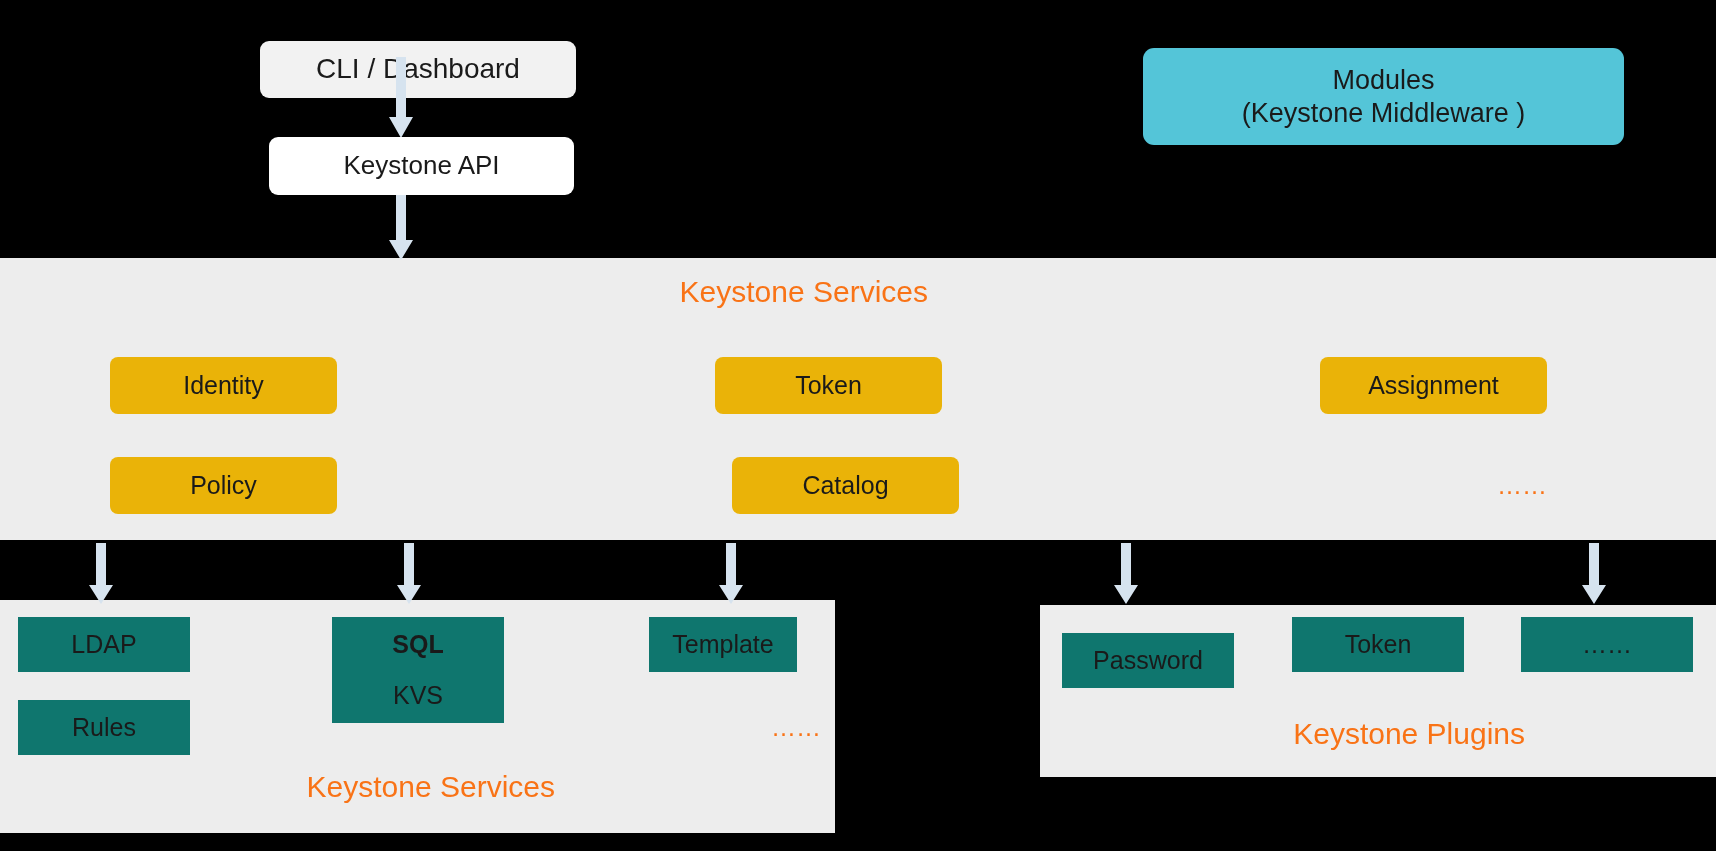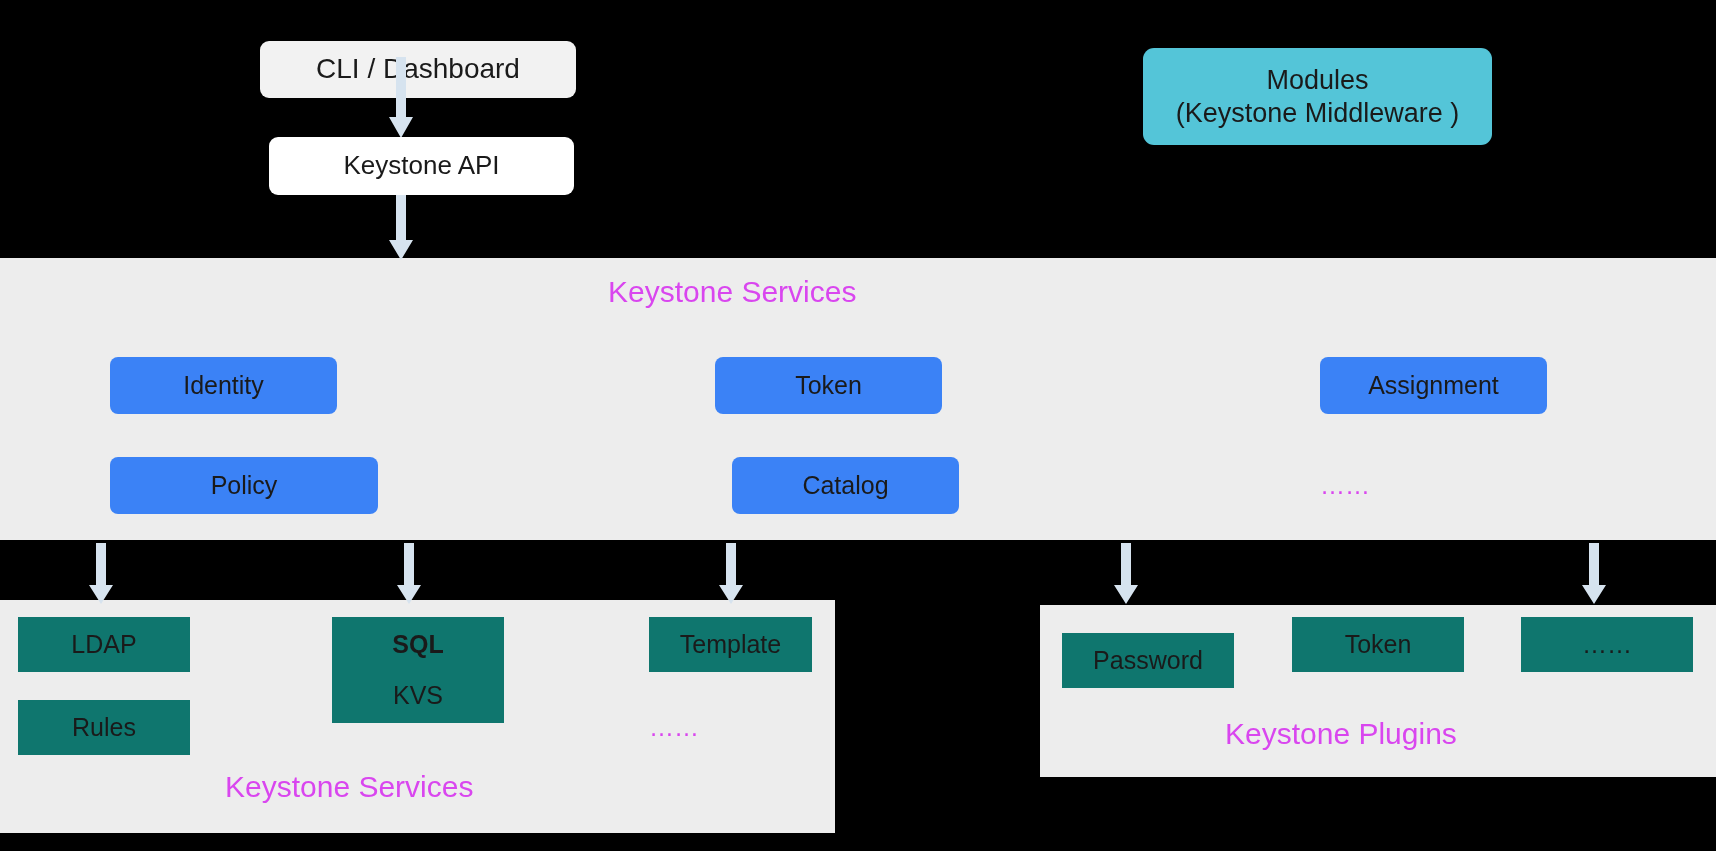--- a/index.html
+++ b/index.html
@@ -45,38 +45,38 @@
     background: #ffffff;
     border-radius: 9px;
     font-size: 26px;
   }
   .node-teal-big {
     background: #54C5D8;
     border-radius: 11px;
     font-size: 27px;
   }
   .node-service {
-    background: #3b82f6;
+    background: #eab308;
     border-radius: 8px;
     font-size: 25px;
   }
   .node-flat {
     background: #0f766e;
     border-radius: 0;
     font-size: 25px;
   }
 
   
   .plain-label {
     position: absolute;
-    color: #d946ef;
+    color: #f97316;
     text-align: center;
     display: flex;
     align-items: center;
-    justify-content: flex-start;
+    justify-content: flex-end;
   }
   .section-title { font-size: 30px; }
   .ellipsis-label { font-size: 25px; letter-spacing: 0px; }
 
   
   .arrow {
     position: absolute;
   }
   .arrow svg { display: block; }
 </style>
@@ -104,42 +104,42 @@
   <div class="node node-teal" style="left:269px; top:137px; width:305px; height:58px;">
     <span>Keystone API</span>
   </div>
 
   <div class="arrow" style="left:388px; top:195px; width:26px; height:66px;">
     <svg width="26" height="66" viewBox="0 0 26 66">
       <polygon points="8,0 18,0 18,45 25,45 13,65 1,45 8,45" fill="#D6E3EF"></polygon>
     </svg>
   </div>
 
-  <div class="node node-teal-big" style="left:1143px; top:48px; width:349px; height:97px; flex-direction:column;">
+  <div class="node node-teal-big" style="left:1143px; top:48px; width:481px; height:97px; flex-direction:column;">
     <span>Modules</span>
     <span>(Keystone Middleware )</span>
   </div>
 
   <div class="plain-label section-title" style="left:608px; top:272px; width:320px; height:40px;">
     <span>Keystone Services</span>
   </div>
 
   <div class="node node-service" style="left:110px; top:357px; width:227px; height:57px;">
     <span>Identity</span>
   </div>
 
   <div class="node node-service" style="left:715px; top:357px; width:227px; height:57px;">
     <span>Token</span>
   </div>
 
   <div class="node node-service" style="left:1320px; top:357px; width:227px; height:57px;">
     <span>Assignment</span>
   </div>
 
-  <div class="node node-service" style="left:110px; top:457px; width:268px; height:57px;">
+  <div class="node node-service" style="left:110px; top:457px; width:227px; height:57px;">
     <span>Policy</span>
   </div>
 
   <div class="node node-service" style="left:715px; top:457px; width:227px; height:57px;margin-left:17px;">
     <span>Catalog</span>
   </div>
 
   <div class="plain-label ellipsis-label" style="left:1320px; top:457px; width:227px; height:57px;">
     <span>……</span>
   </div>
@@ -175,21 +175,21 @@
   </div>
 
   <div class="node node-flat" style="left:18px; top:617px; width:172px; height:55px;">
     <span>LDAP</span>
   </div>
 
   <div class="node node-flat" style="left:332px; top:617px; width:172px; height:55px;font-weight:bold;">
     <span>SQL</span>
   </div>
 
-  <div class="node node-flat" style="left:649px; top:617px; width:163px; height:55px;">
+  <div class="node node-flat" style="left:649px; top:617px; width:148px; height:55px;">
     <span>Template</span>
   </div>
 
   <div class="node node-flat" style="left:18px; top:700px; width:172px; height:55px;">
     <span>Rules</span>
   </div>
 
   <div class="node node-flat" style="left:332px; top:668px; width:172px; height:55px;text-align:right;">
     <span>KVS</span>
   </div>

